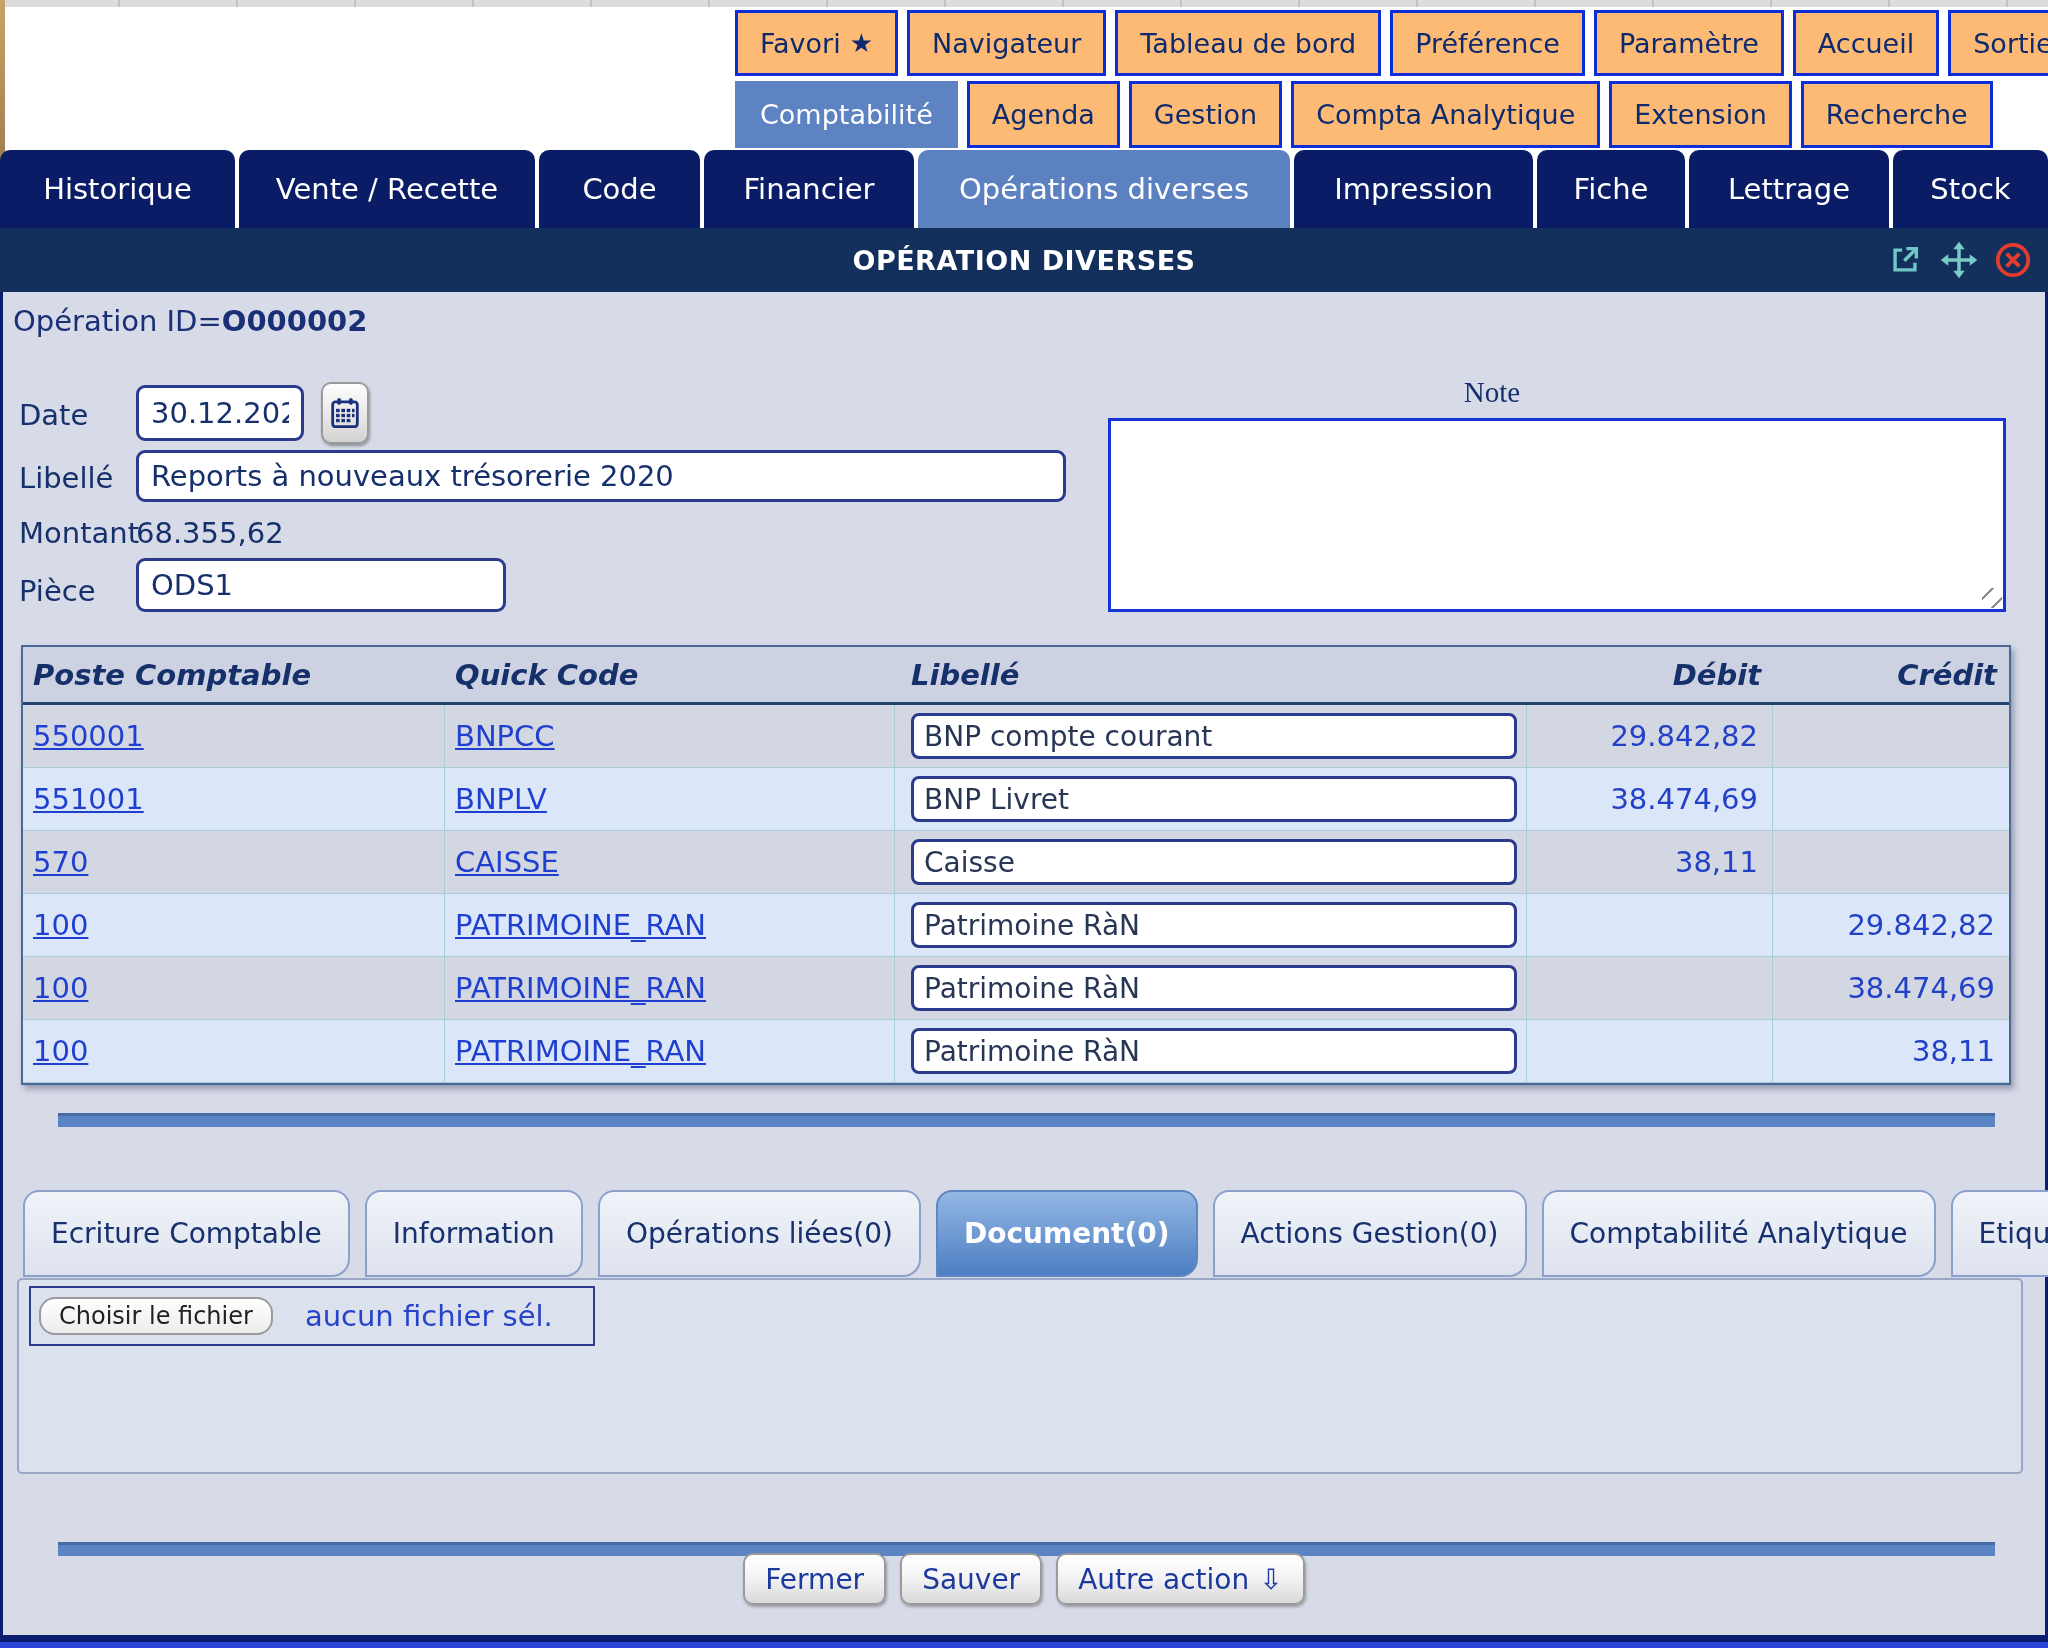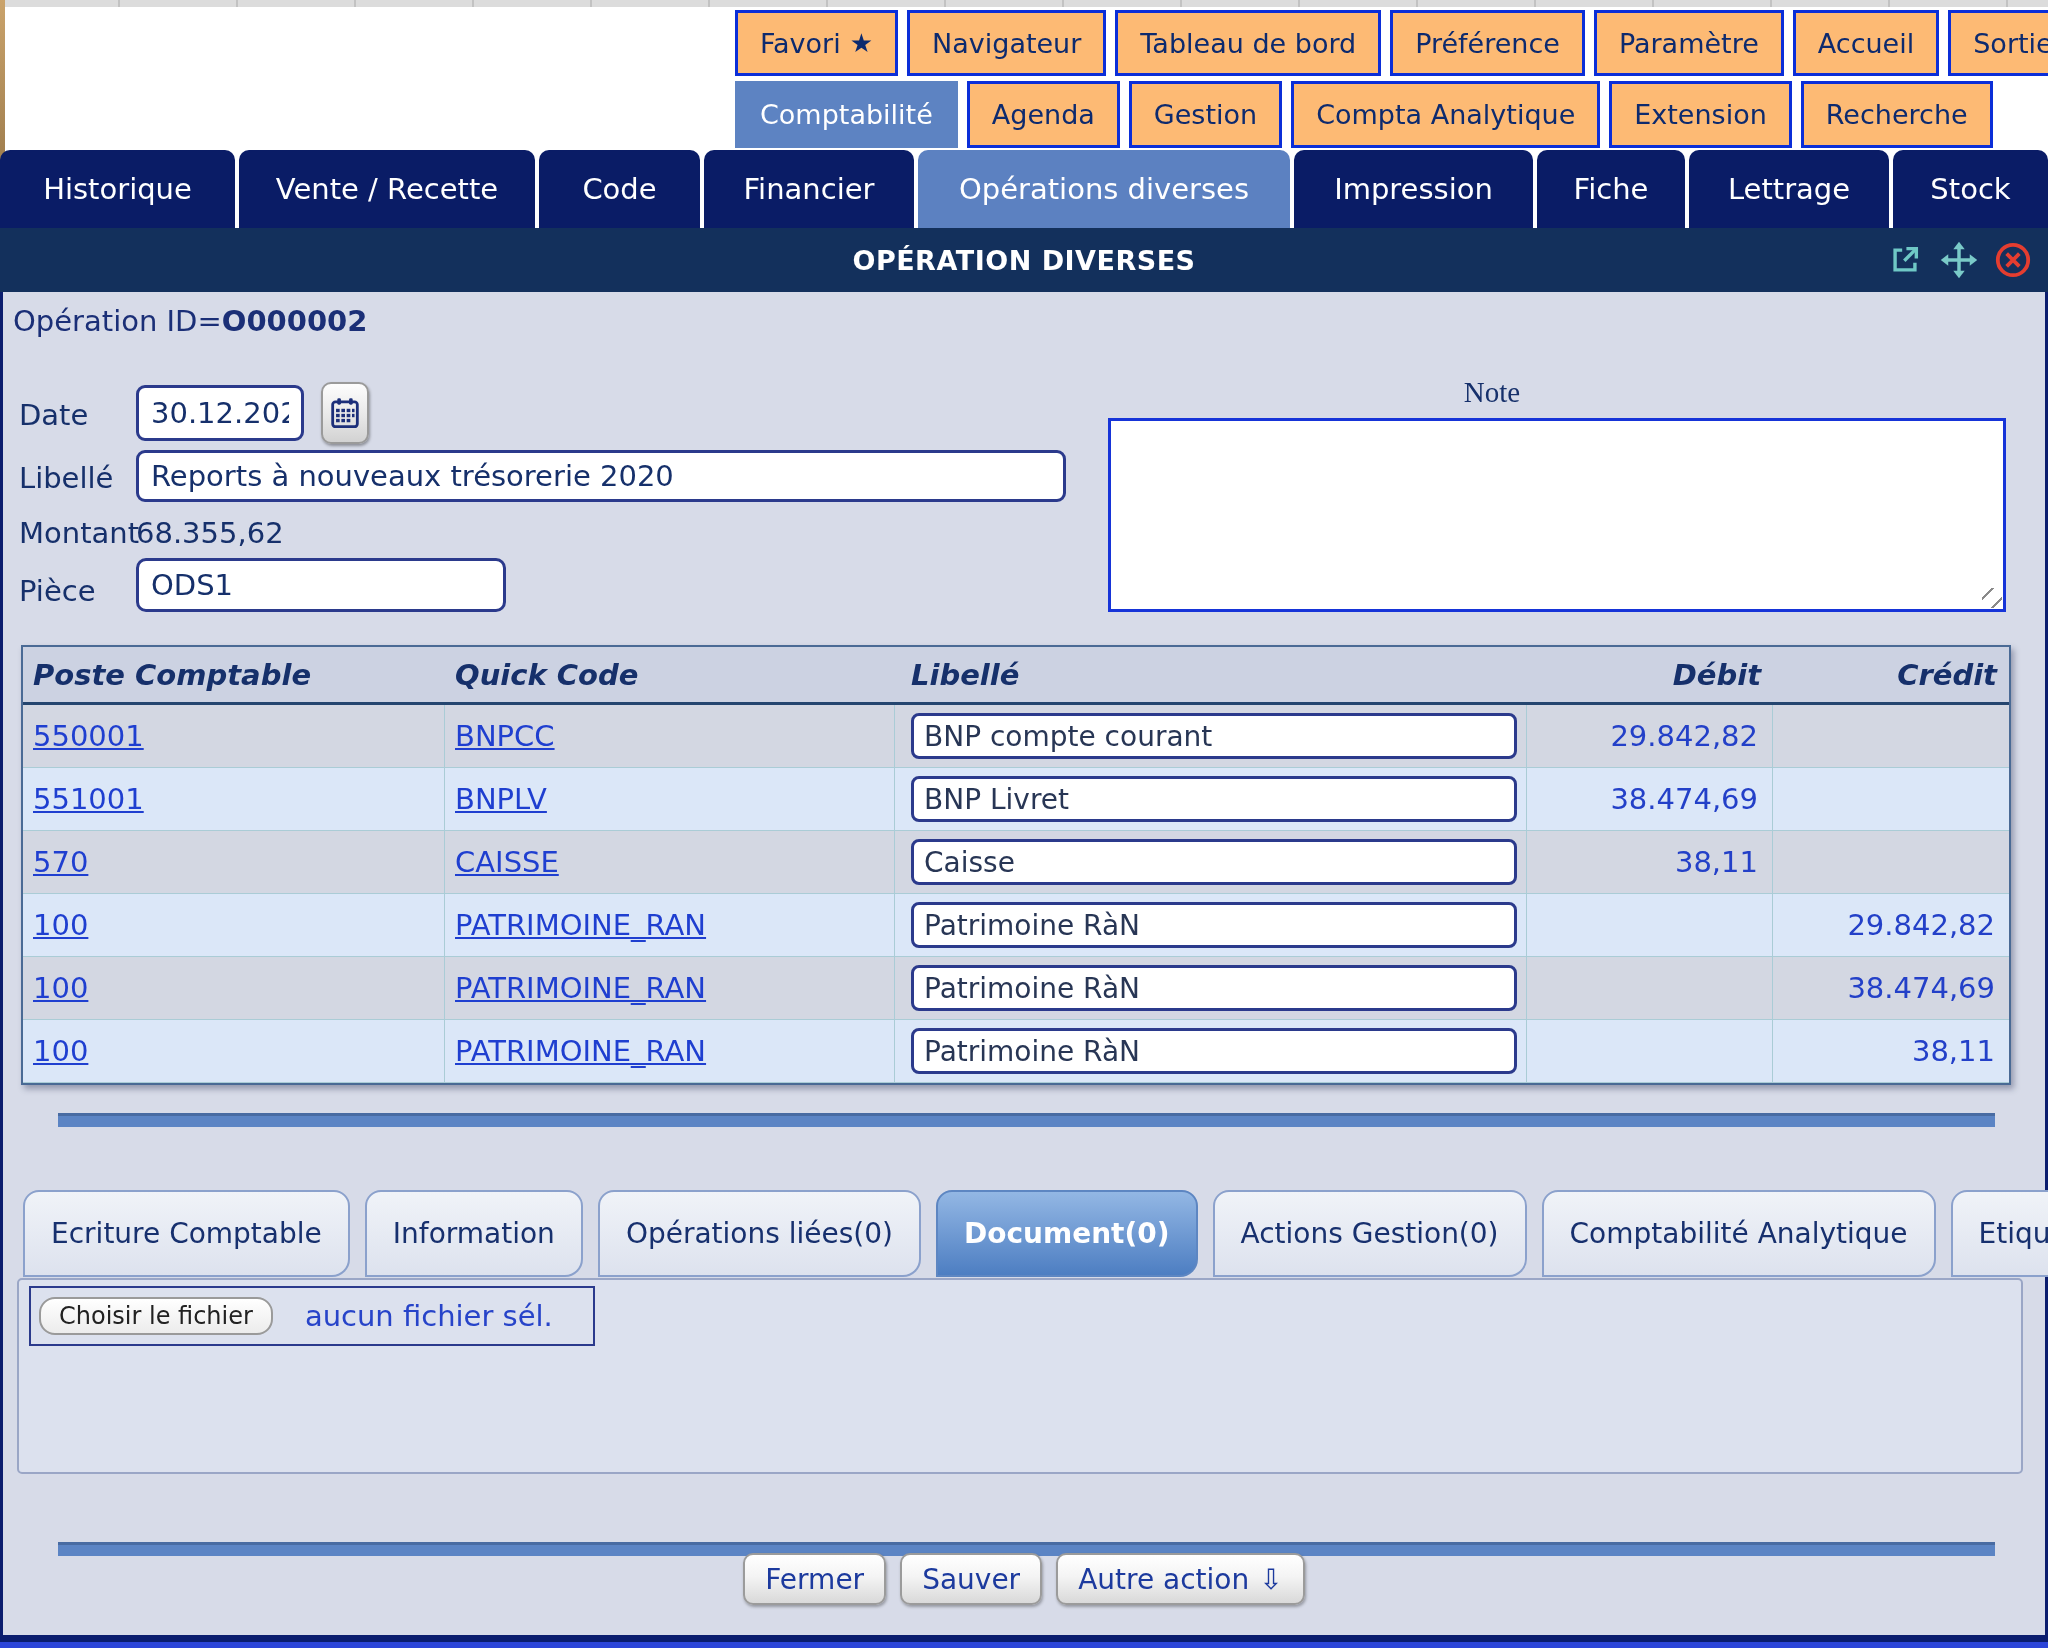--- a/index.html
+++ b/index.html
@@ -230,21 +230,21 @@
           </svg>
       </button>
 
       <span class="flabel" style="left:16px;top:169px;">Libellé</span>
       <input class="tinput" style="left: 133px; top: 158px; width: 930px; height: 52px;" value="Reports à nouveaux trésorerie 2020">
 
       <span class="flabel" style="left:16px;top:224px;">Montant</span>
       <span class="montant-val" style="left:133px;top:224px;">68.355,62</span>
 
       <span class="flabel" style="left:16px;top:282px;">Pièce</span>
-      <input class="tinput" style="left: 133px; top: 266px; width: 370px; height: 54px; border-radius: 10px;" value="ODS1">
+      <input class="tinput" style="left: 133px; top: 266px; width: 370px; height: 54px;" value="ODS1">
 
       <span class="note-label">Note</span>
       <textarea class="note-area" style=""></textarea>
       <div class="grip"></div>
 
       <div class="acc-table">
         <div class="th pl">Poste Comptable</div>
         <div class="th pl">Quick Code</div>
         <div class="th pl2">Libellé</div>
         <div class="th h-right">Débit</div>

